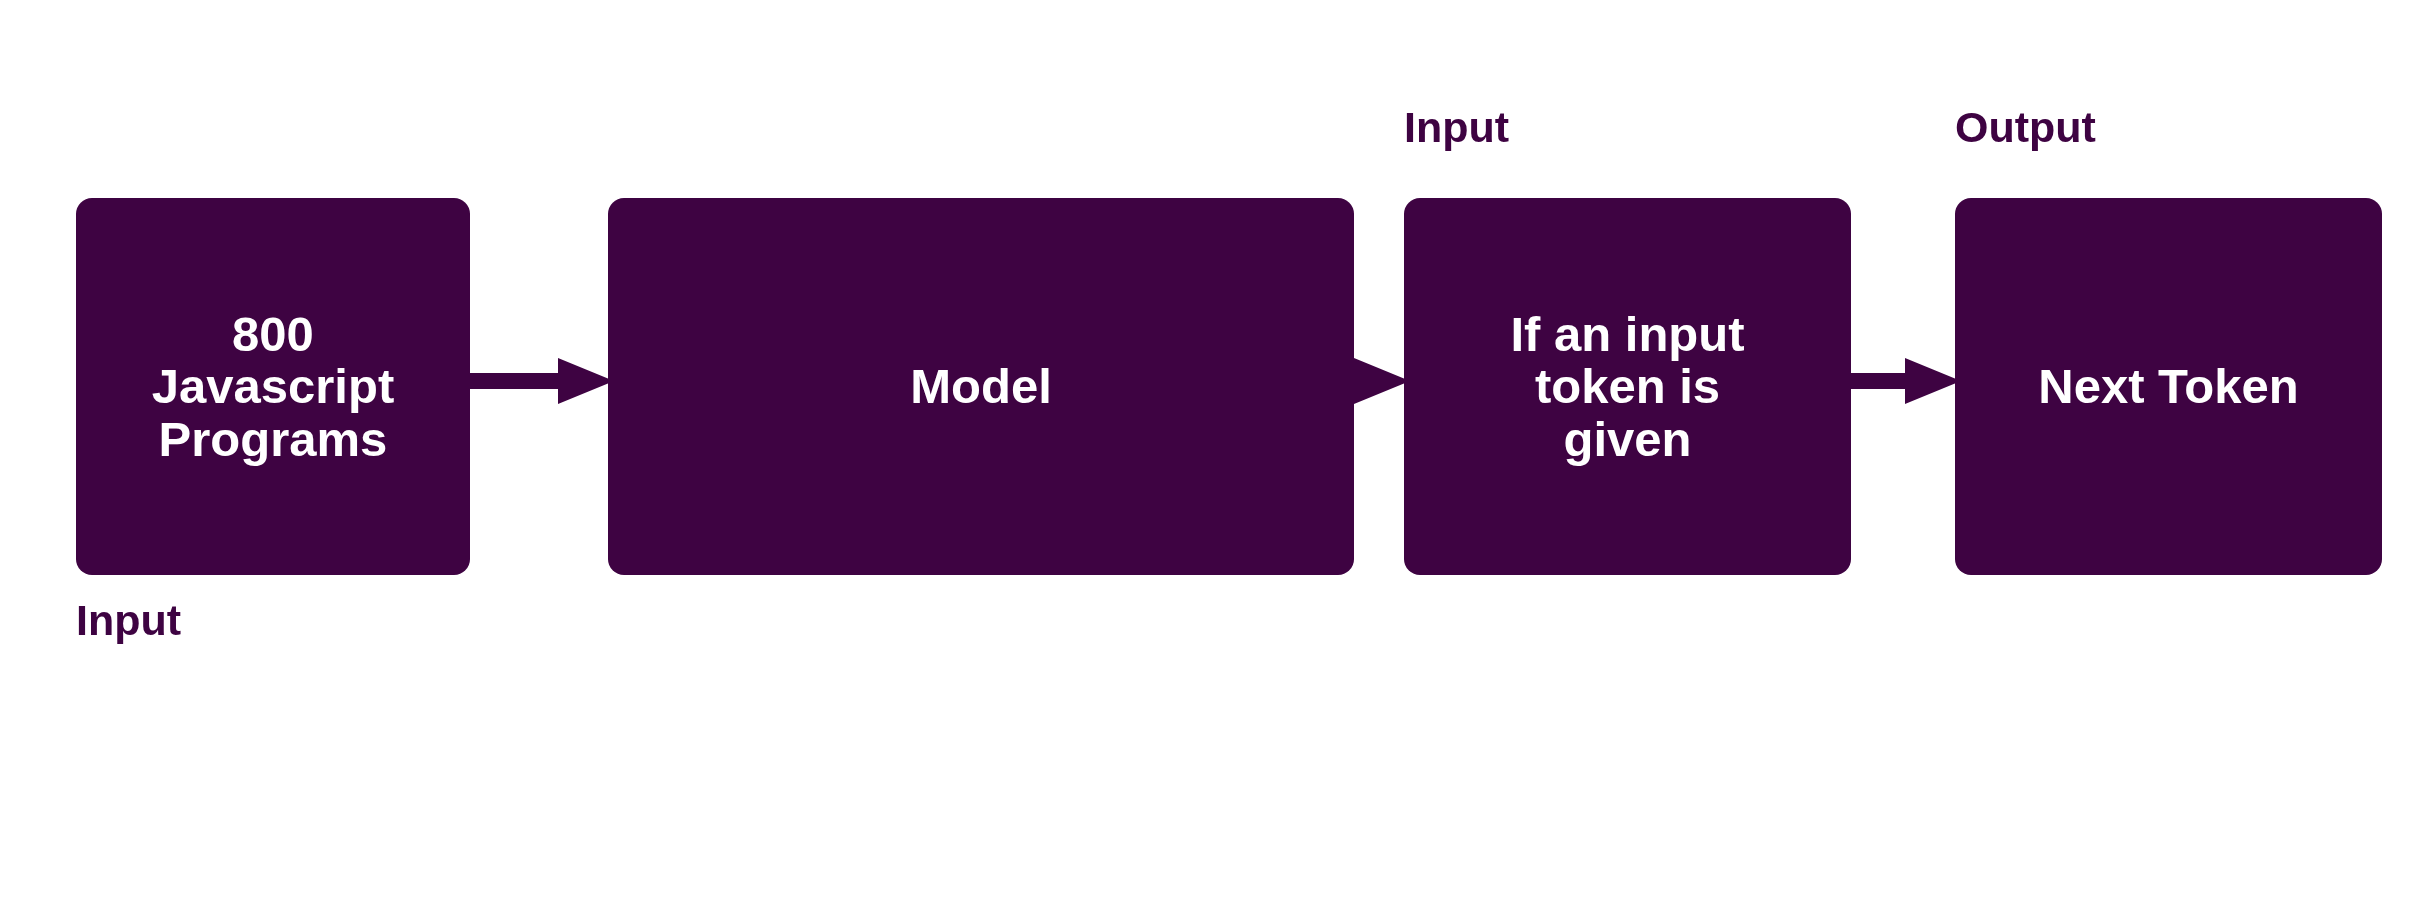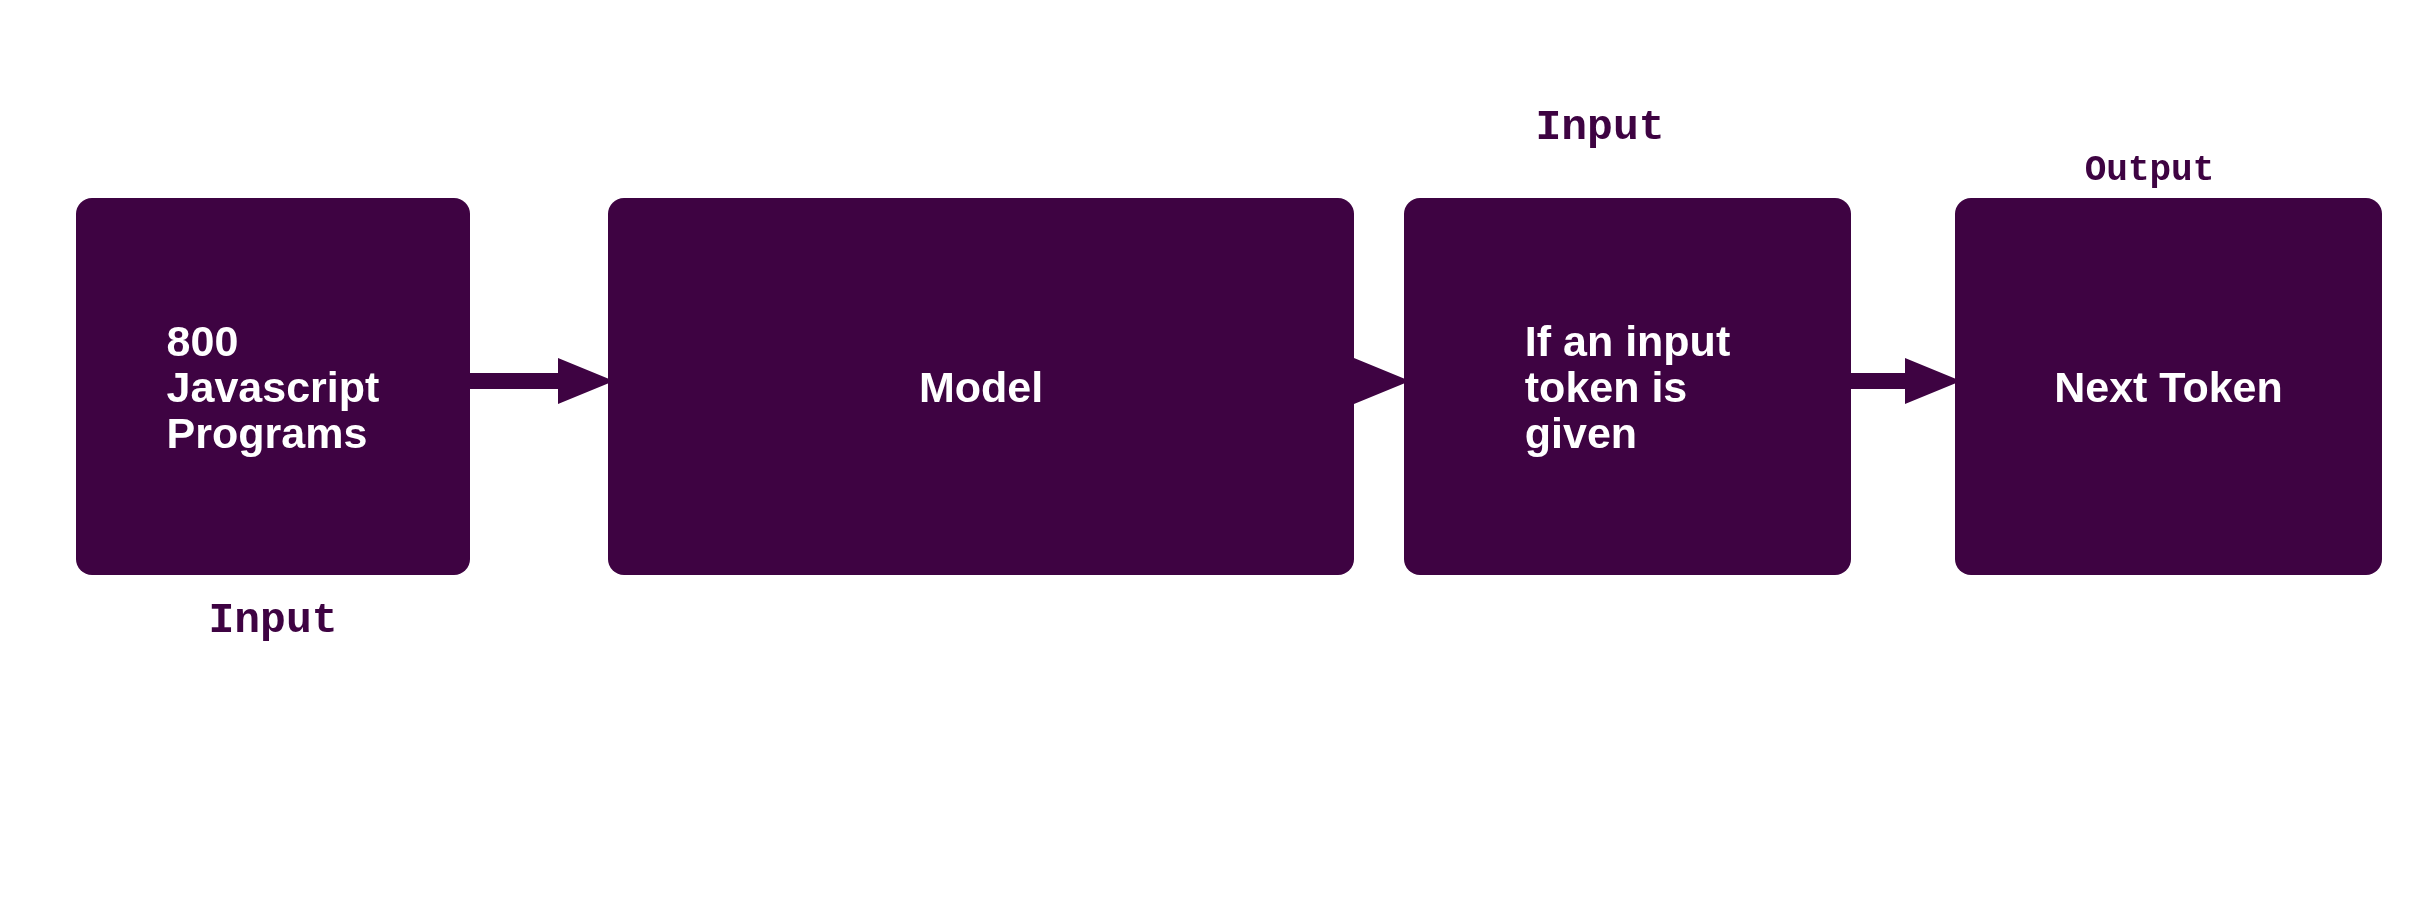--- a/index.html
+++ b/index.html
@@ -23,22 +23,23 @@
     border-radius: 16px;
     display: flex;
     align-items: center;
     justify-content: center;
     box-sizing: border-box;
   }
   .node-label {
     color: #ffffff;
     font-family: "Liberation Sans", sans-serif;
     font-weight: bold;
-    font-size: 43px;
+    font-size: 49px;
     line-height: 1.07;
+    text-align: center;
     white-space: pre-line;
     padding: 0 10px;
   }
 
   #node-dataset { left: 76px;   top: 198px; width: 394px;  height: 377px; }
   #node-model   { left: 608px;  top: 198px; width: 746px;  height: 377px; }
   #node-token   { left: 1404px; top: 198px; width: 447px;  height: 377px; }
   #node-output  { left: 1955px; top: 198px; width: 427px;  height: 377px; }
 
   
@@ -49,35 +50,33 @@
   .arrow svg { display: block; width: 100%; height: 100%; }
 
   #arrow-1 { left: 466px;  top: 358px; width: 148px; }
   #arrow-2 { left: 1243px; top: 358px; width: 167px; }
   #arrow-3 { left: 1792px; top: 358px; width: 169px; }
 
   
   .anno {
     position: absolute;
     color: #3E0342;
-    font-family: Liberation Mono, monospace;
+    font-family: Liberation Sans, sans-serif;
     font-weight: bold;
-    text-align: center;
   }
 
   #label-input-top {
     left: 1404px; top: 104px; width: 392px;
     font-size: 43px;
     line-height: 1.1;
   }
   #label-output-top {
     left: 1955px; top: 104px; width: 389px;
-    font-size: 36px;
+    font-size: 43px;
     line-height: 1.1;
-    margin-top: 47px;
   }
   #label-input-bottom {
     left: 76px; top: 597px; width: 394px;
     font-size: 43px;
     line-height: 1.1;
   }
   #caption-model {
     left: 608px; top: 588px; width: 639px;
     font-size: 38px;
     line-height: 1.28;

